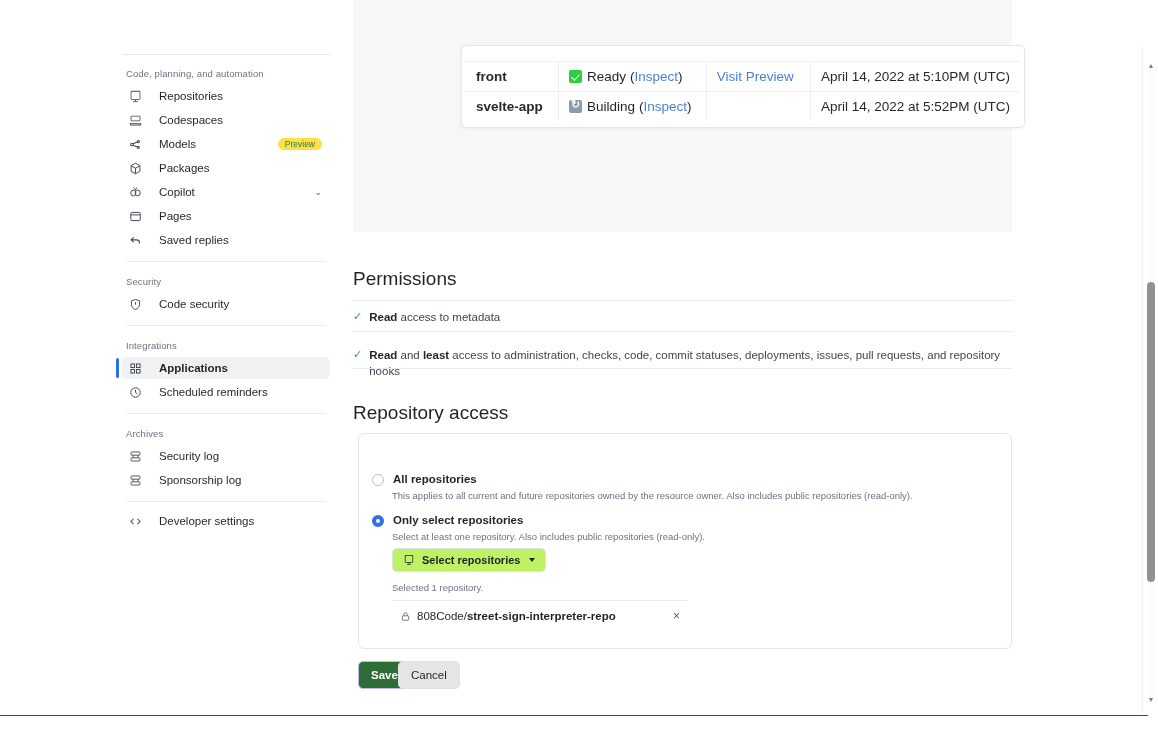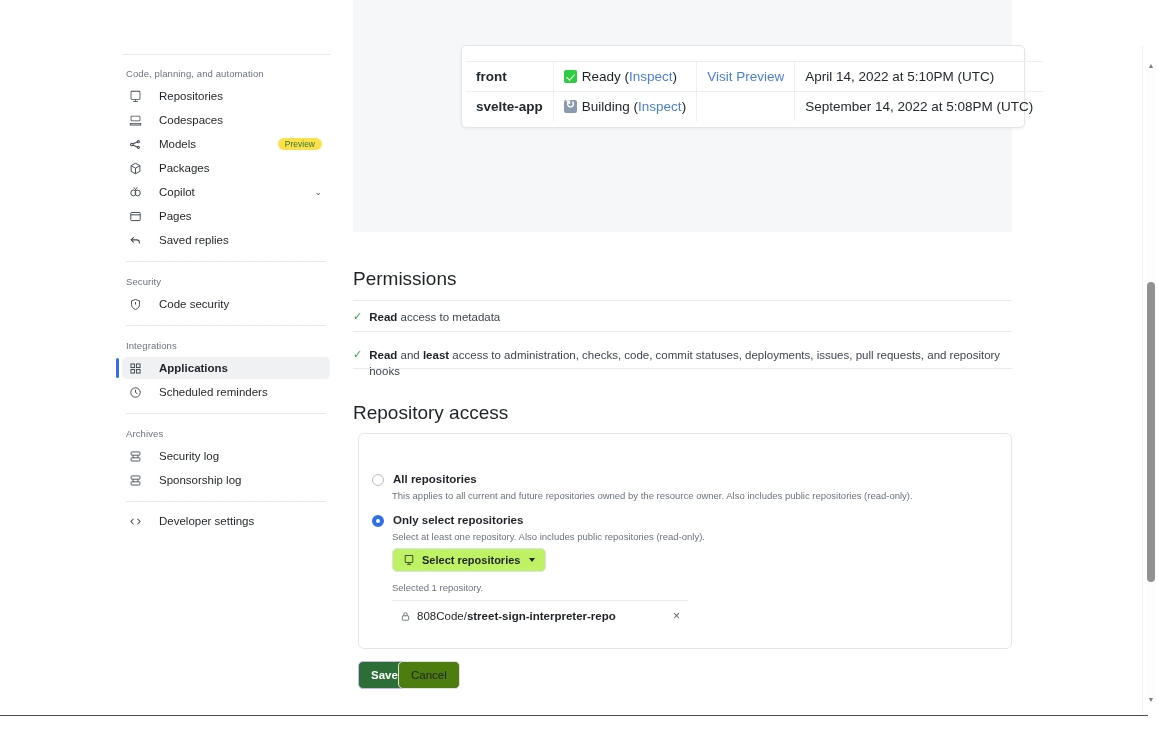--- a/index.html
+++ b/index.html
@@ -166,21 +166,21 @@
   
   .btn {
     position: absolute; font-size: 11.5px; font-weight: 700;
     border-radius: 5px; padding: 5px 12px; cursor: pointer; line-height: 1.4;
   }
   .btn-save {
     left: 358px; top: 661px; background: #2c6e36; color: #fff;
     border: 1px solid #c4b5fd;
   }
   .btn-cancel {
-    left: 398px; top: 661px; background: #4d7c0f; color: #1f2328;
+    left: 398px; top: 661px; background: #e5e5e5; color: #1f2328;
     border: 1px solid #dfe1e5; font-weight: 400;
   }
 
   
   #scrollbar {
     position: absolute; right: 0; top: 46px; width: 16px; height: 668px;
     background: #ffffff; border-left: 1px solid #f0f0f0;
   }
   .sb-arrow {
     position: absolute; left: 0; width: 16px; height: 14px;
@@ -378,21 +378,21 @@
             <td class="c-preview"><span class="lnk">Visit Preview</span></td>
             <td class="c-date">April 14, 2022 at 5:10PM (UTC)</td>
           </tr>
           <tr>
             <td class="c-name">svelte-app</td>
             <td class="c-status">
               <span class="sq build"></span><span>Building</span>
               <span>(</span><span class="lnk">Inspect</span><span>)</span>
             </td>
             <td class="c-preview"><span class="lnk"></span></td>
-            <td class="c-date">September 14, 2022 at 5:08PM (UTC)</td>
+            <td class="c-date">April 14, 2022 at 5:52PM (UTC)</td>
           </tr>
         </tbody>
       </table>
     </div>
 
     <h2 class="section-h" style="left:353px; top:268px;">Permissions</h2>
     <div class="section-rule" style="left:353px; top:300px; width:659px;"></div>
 
     <div class="perm-row" style="left:353px; top:309px; width:659px;">
       <span class="perm-check">✓</span>

